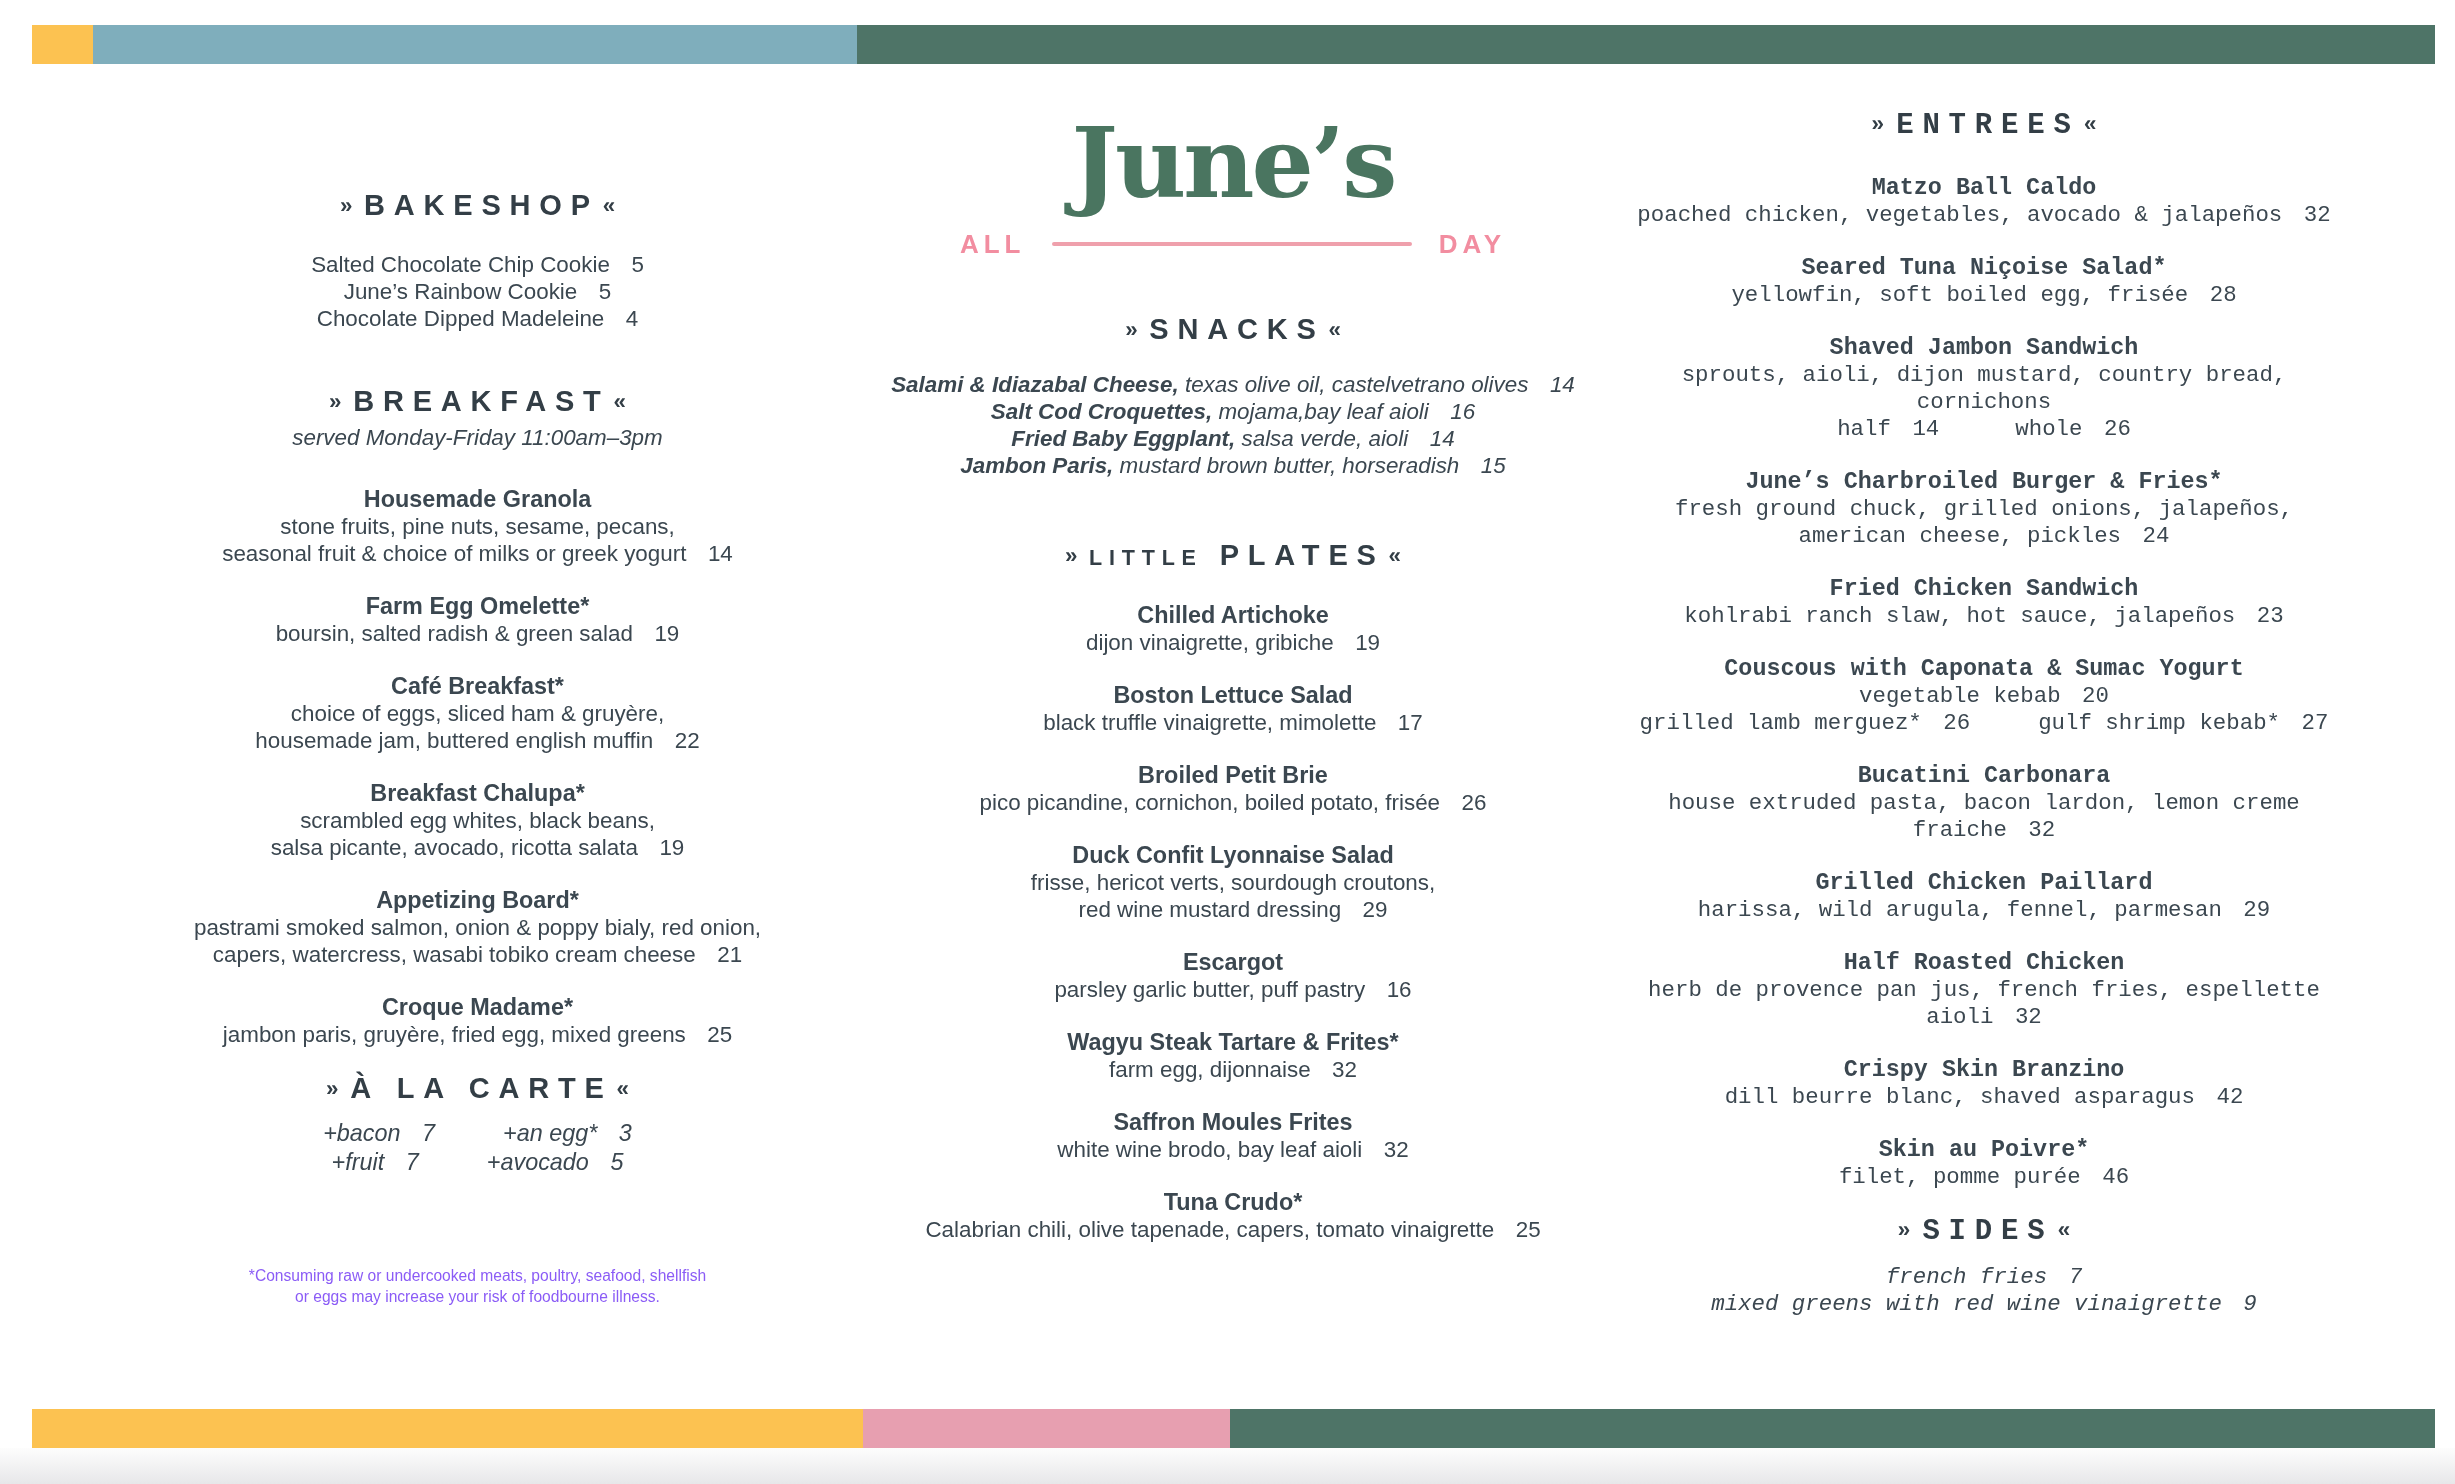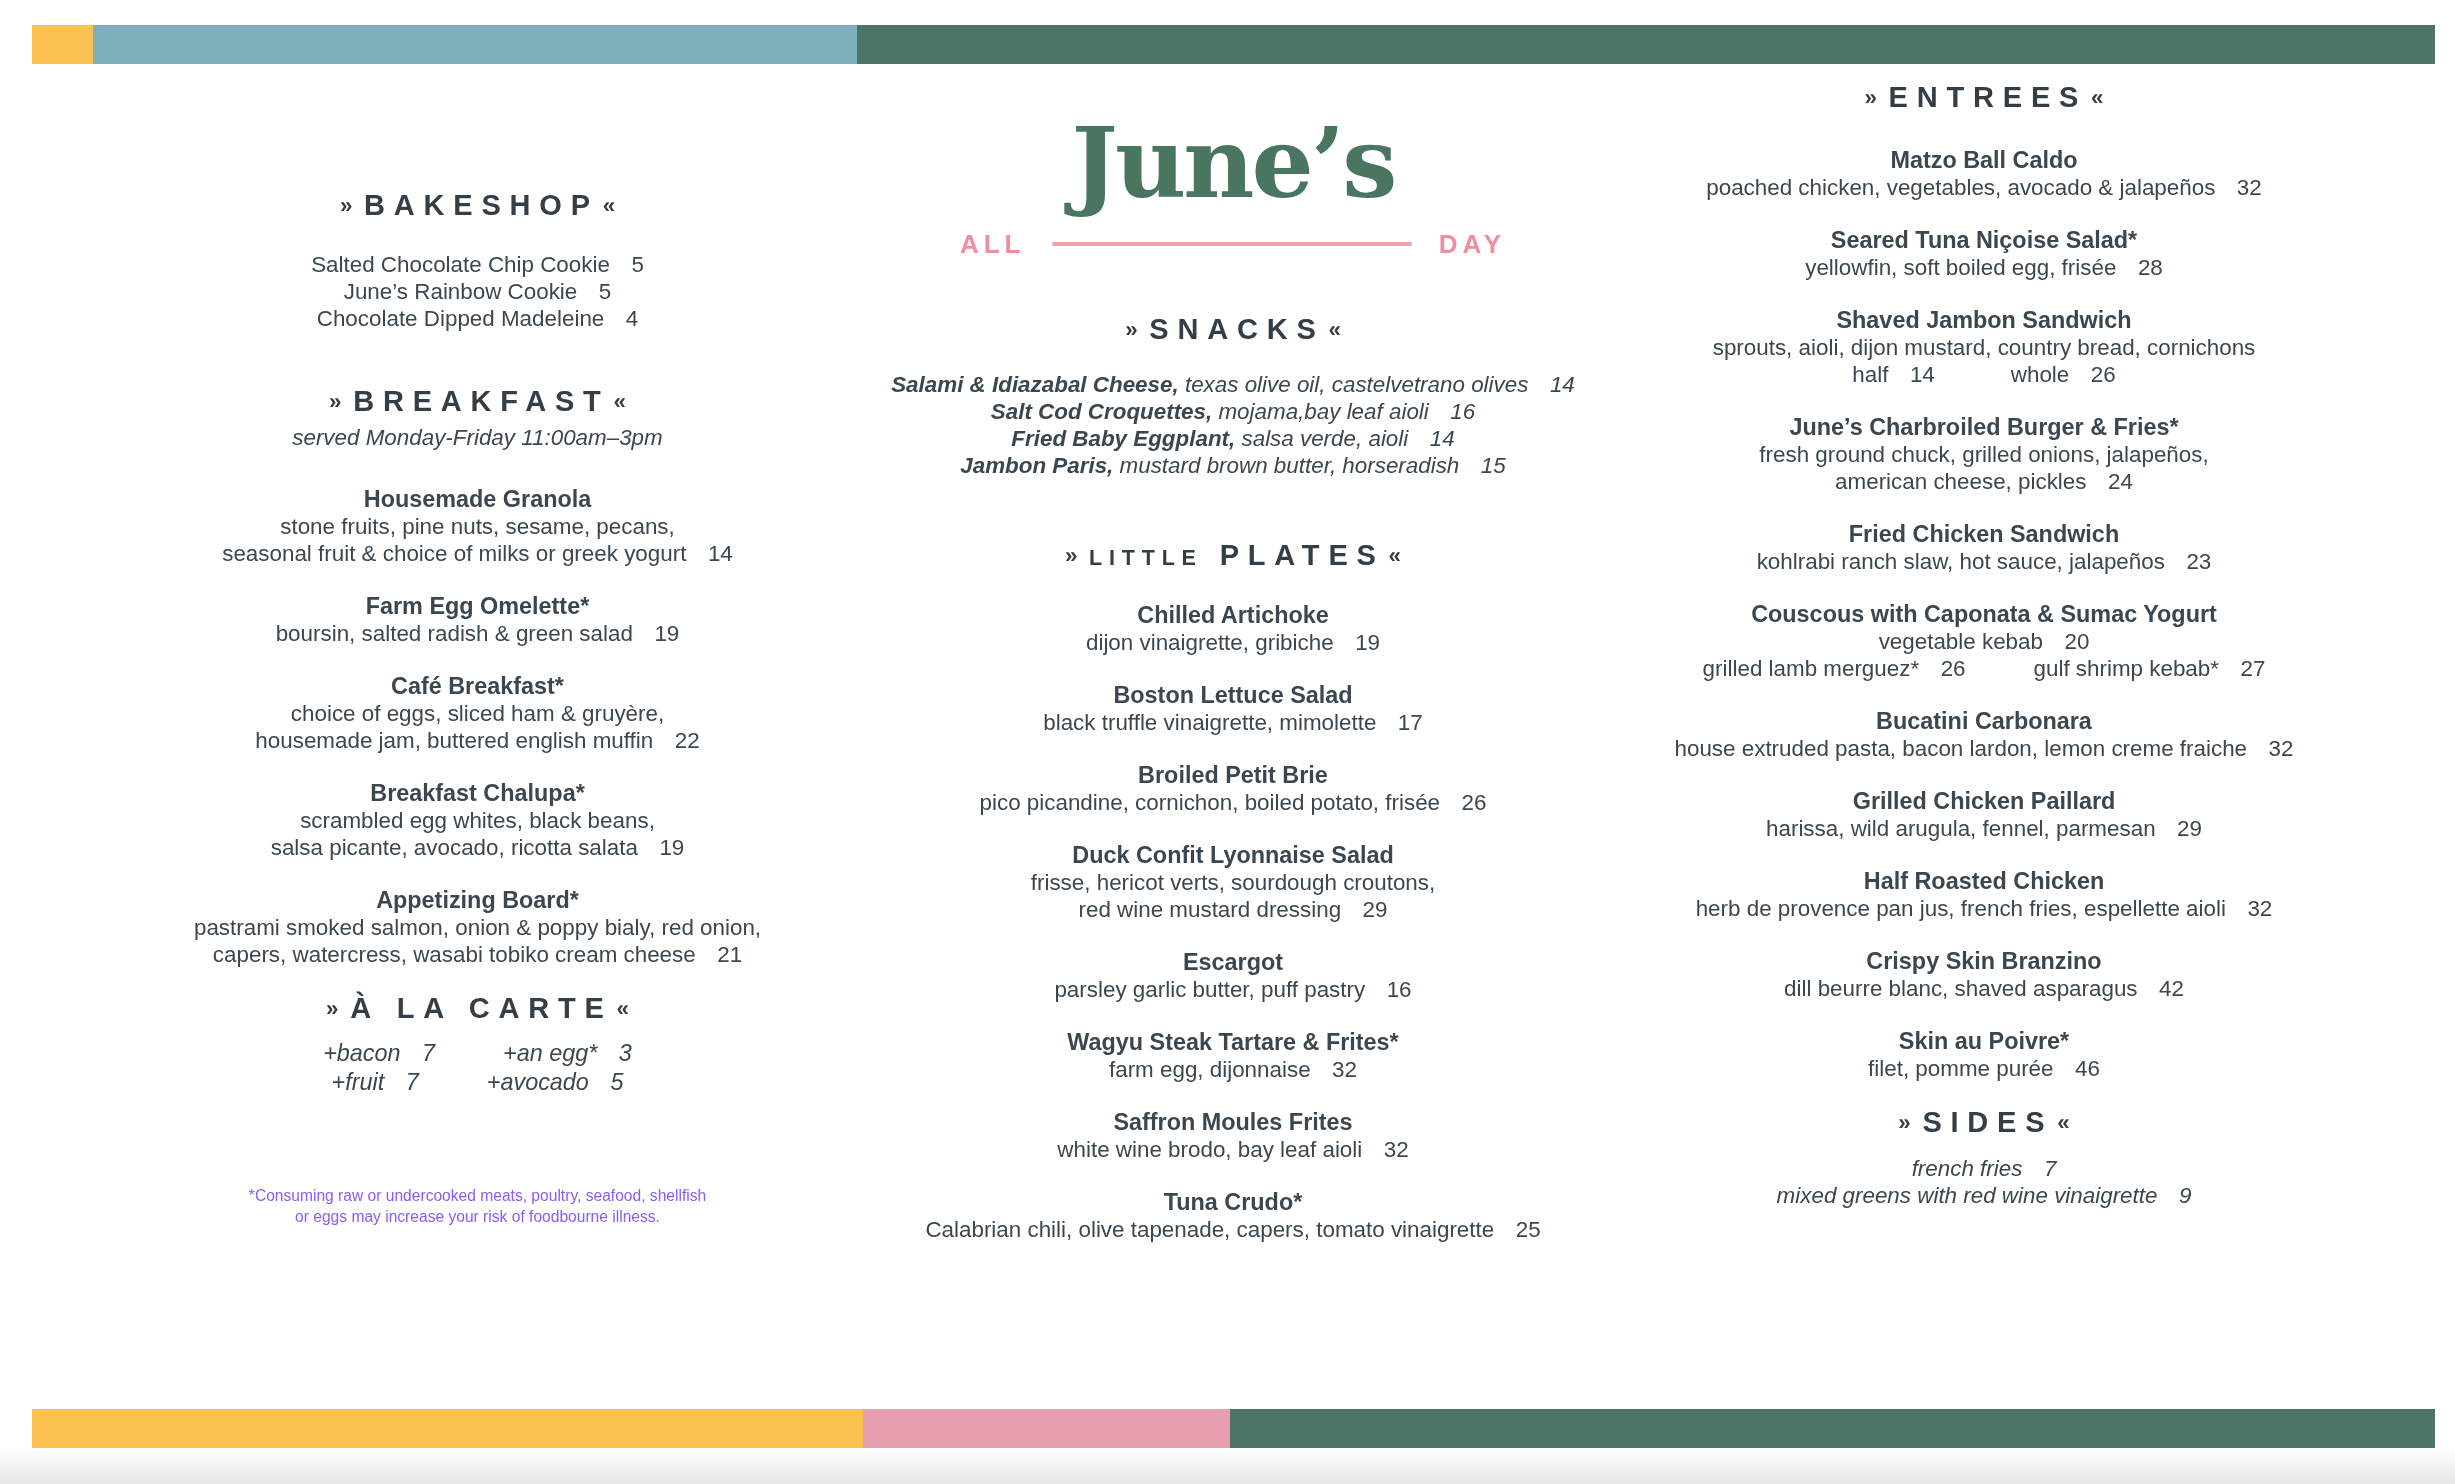--- a/index.html
+++ b/index.html
@@ -21,21 +21,21 @@
   .seg-pink{width:367px;background:#e79fb0;}
   .seg-green-bottom{flex:1;background:#4e7467;}
   .page-bottom-shade{position:absolute;left:0;top:1448px;width:2456px;height:36px;
     background:linear-gradient(180deg,#fdfdfd 0%,#f1f1f2 55%,#e7e7e9 100%);}
   
   .columns{position:absolute;top:0;left:0;width:2456px;height:1484px;
     display:flex;padding-left:112px;box-sizing:border-box;}
   .col{box-sizing:border-box;text-align:center;}
   .col-left{width:731px;padding-top:191px;}
   .col-center{width:780px;padding-top:108px;}
-  .col-right{width:722px;padding-top:83px;}
+  .col-right{width:722px;padding-top:111px;font-family:Liberation Mono, monospace;}
   
   .sec-h{font-size:29px;font-weight:bold;color:#333e46;letter-spacing:8.8px;
     line-height:29px;margin:0 0 29px 0;white-space:nowrap;}
   .orn{font-size:22.4px;font-weight:bold;letter-spacing:0;position:relative;top:-2px;}
   .orn-l{margin-right:11.7px;}
   .orn-r{margin-left:3.9px;}
   .h-small{font-size:21.5px;letter-spacing:6.8px;}
   
   .line{font-size:22.4px;line-height:27px;}
   .name{font-size:23.4px;font-weight:bold;line-height:27px;}
@@ -108,20 +108,24 @@
         <div class="desc">scrambled egg whites, black beans,</div>
         <div class="desc"><span>salsa picante, avocado, ricotta salata</span><span class="price">19</span></div>
       </div>
 
       <div class="item">
         <div class="name">Appetizing Board*</div>
         <div class="desc">pastrami smoked salmon, onion &amp; poppy bialy, red onion,</div>
         <div class="desc"><span>capers, watercress, wasabi tobiko cream cheese</span><span class="price">21</span></div>
       </div>
 
+      <div class="item">
+        <div class="name">Croque Madame*</div>
+        <div class="desc"><span>jambon paris, gruyère, fried egg, mixed greens</span><span class="price">25</span></div>
+      </div>
     </section>
 
     <section class="alacarte">
       <h2 class="sec-h"><span class="orn orn-l">»</span><span>À LA CARTE</span><span class="orn orn-r">«</span></h2>
       <div class="pair-row it">
         <span class="pair"><span>+bacon</span><span class="price">7</span></span>
         <span class="pair"><span>+an egg*</span><span class="price">3</span></span>
       </div>
       <div class="pair-row it">
         <span class="pair"><span>+fruit</span><span class="price">7</span></span>

